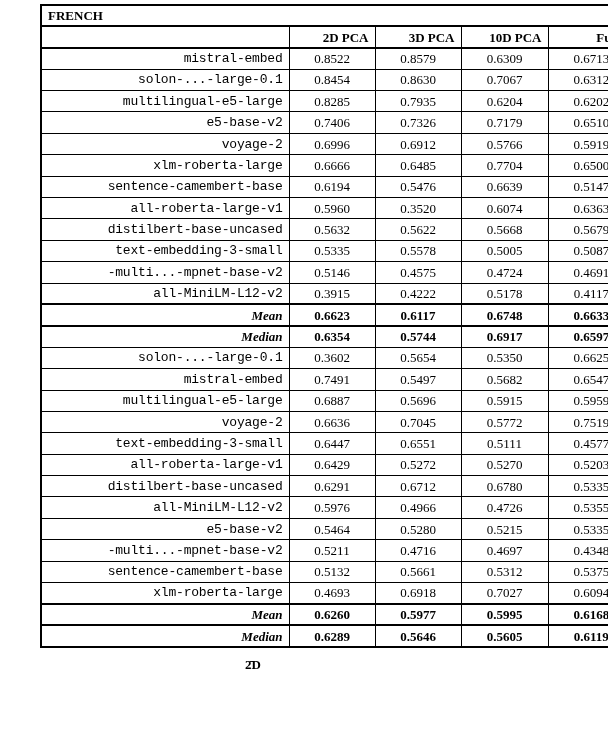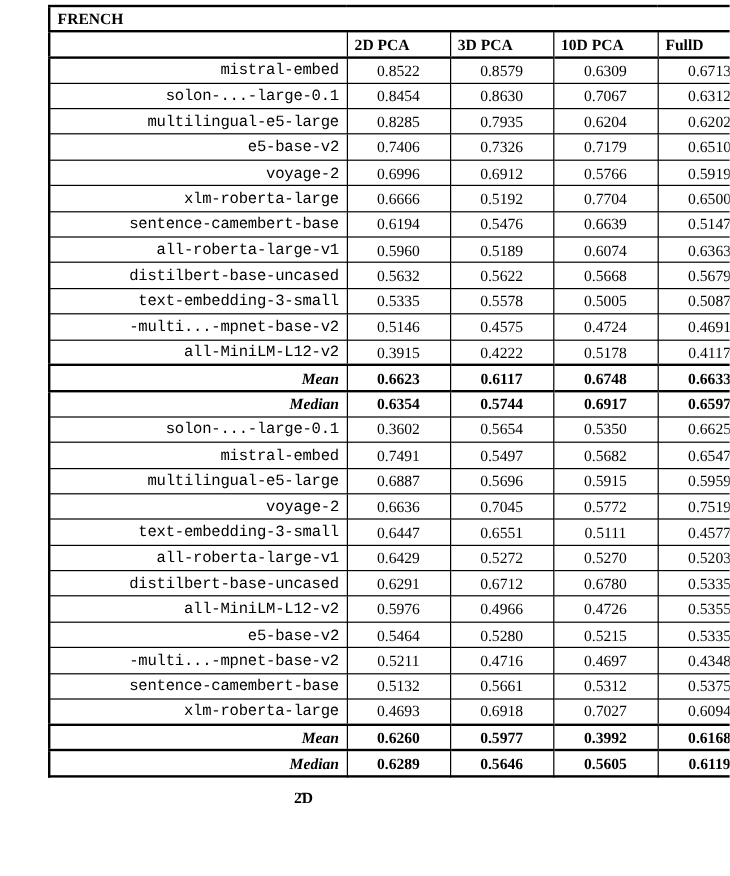--- a/index.html
+++ b/index.html
@@ -34,21 +34,21 @@
   }
   tr.section-row td {
     font-weight: bold;
     text-align: left;
     font-family: "Liberation Serif", serif;
     border-bottom-width: 2px;
     border-top-width: 2px;
   }
   tr.header-row td {
     font-weight: bold;
-    text-align: left;
+    text-align: right;
     border-bottom-width: 2px;
   }
   td.name-col { text-align: right; }
   td.num-col  { text-align: center; }
   td.mono-name {
     font-family: "Liberation Mono", "DejaVu Sans Mono", monospace;
     font-size: 11.5px;
     letter-spacing: -0.2px;
   }
   tr.bold-row td {
@@ -121,35 +121,35 @@
         <tr>
           <td class="name-col mono-name">voyage-2</td>
           <td class="num-col">0.6996</td>
           <td class="num-col">0.6912</td>
           <td class="num-col">0.5766</td>
           <td class="num-col">0.5919</td>
         </tr>
         <tr>
           <td class="name-col mono-name">xlm-roberta-large</td>
           <td class="num-col">0.6666</td>
-          <td class="num-col">0.5192</td>
+          <td class="num-col">0.6485</td>
           <td class="num-col">0.7704</td>
           <td class="num-col">0.6500</td>
         </tr>
         <tr>
           <td class="name-col mono-name">sentence-camembert-base</td>
           <td class="num-col">0.6194</td>
           <td class="num-col">0.5476</td>
           <td class="num-col">0.6639</td>
           <td class="num-col">0.5147</td>
         </tr>
         <tr>
           <td class="name-col mono-name">all-roberta-large-v1</td>
           <td class="num-col">0.5960</td>
-          <td class="num-col">0.5189</td>
+          <td class="num-col">0.3520</td>
           <td class="num-col">0.6074</td>
           <td class="num-col">0.6363</td>
         </tr>
         <tr>
           <td class="name-col mono-name">distilbert-base-uncased</td>
           <td class="num-col">0.5632</td>
           <td class="num-col">0.5622</td>
           <td class="num-col">0.5668</td>
           <td class="num-col">0.5679</td>
         </tr>
@@ -269,21 +269,21 @@
           <td class="name-col mono-name">xlm-roberta-large</td>
           <td class="num-col">0.4693</td>
           <td class="num-col">0.6918</td>
           <td class="num-col">0.7027</td>
           <td class="num-col">0.6094</td>
         </tr>
         <tr class="bold-row">
           <td class="name-col">Mean</td>
           <td class="num-col">0.6260</td>
           <td class="num-col">0.5977</td>
-          <td class="num-col">0.3992</td>
+          <td class="num-col">0.5995</td>
           <td class="num-col">0.6168</td>
         </tr>
         <tr class="bold-row">
           <td class="name-col">Median</td>
           <td class="num-col">0.6289</td>
           <td class="num-col">0.5646</td>
           <td class="num-col">0.5605</td>
           <td class="num-col">0.6119</td>
         </tr>
       </tbody>

